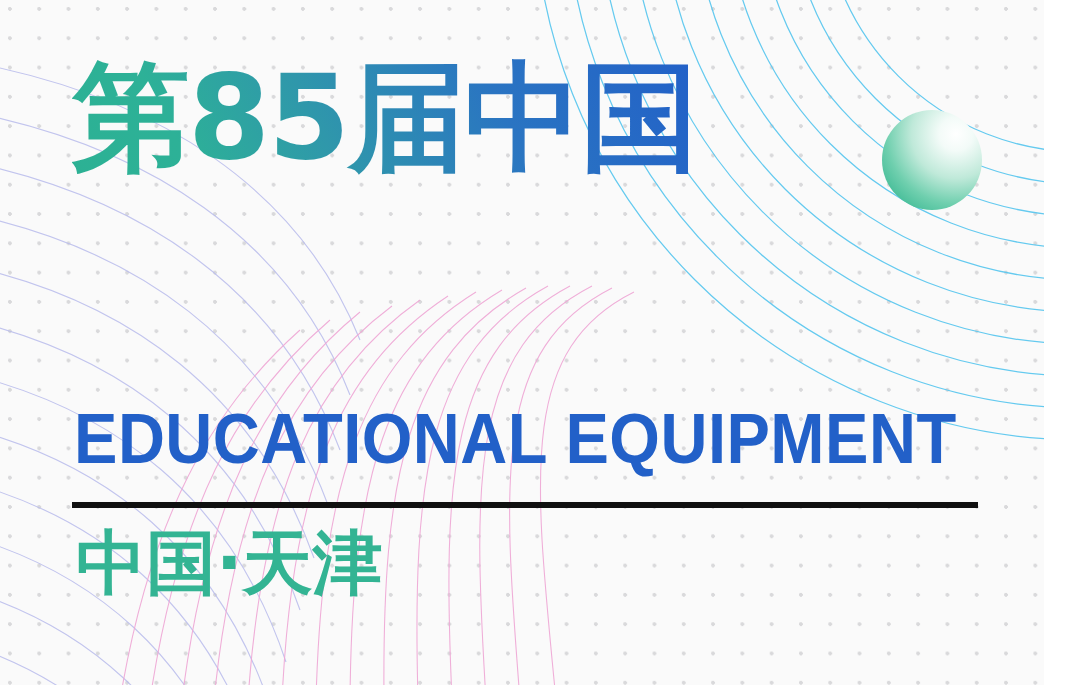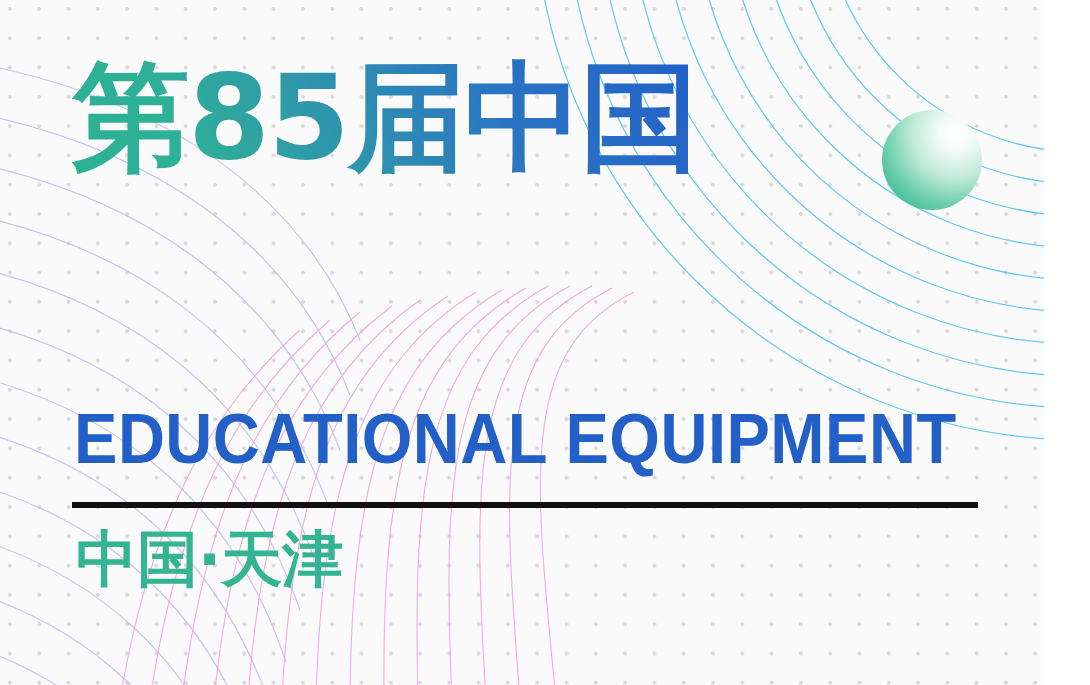--- a/index.html
+++ b/index.html
@@ -104,21 +104,21 @@
     height: 6px;
     background: #101010;
   }
 
   .line-city {
     position: absolute;
     left: 76px;
     top: 528px;
     font-family: "DejaVu Sans", "Liberation Sans", sans-serif;
     font-weight: 700;
-    font-size: 61px;
+    font-size: 70px;
     line-height: 1;
     letter-spacing: 0px;
     color: #33b493;
     white-space: nowrap;
   }
 </style>
 </head>
 <body>
 
 <div class="poster">

